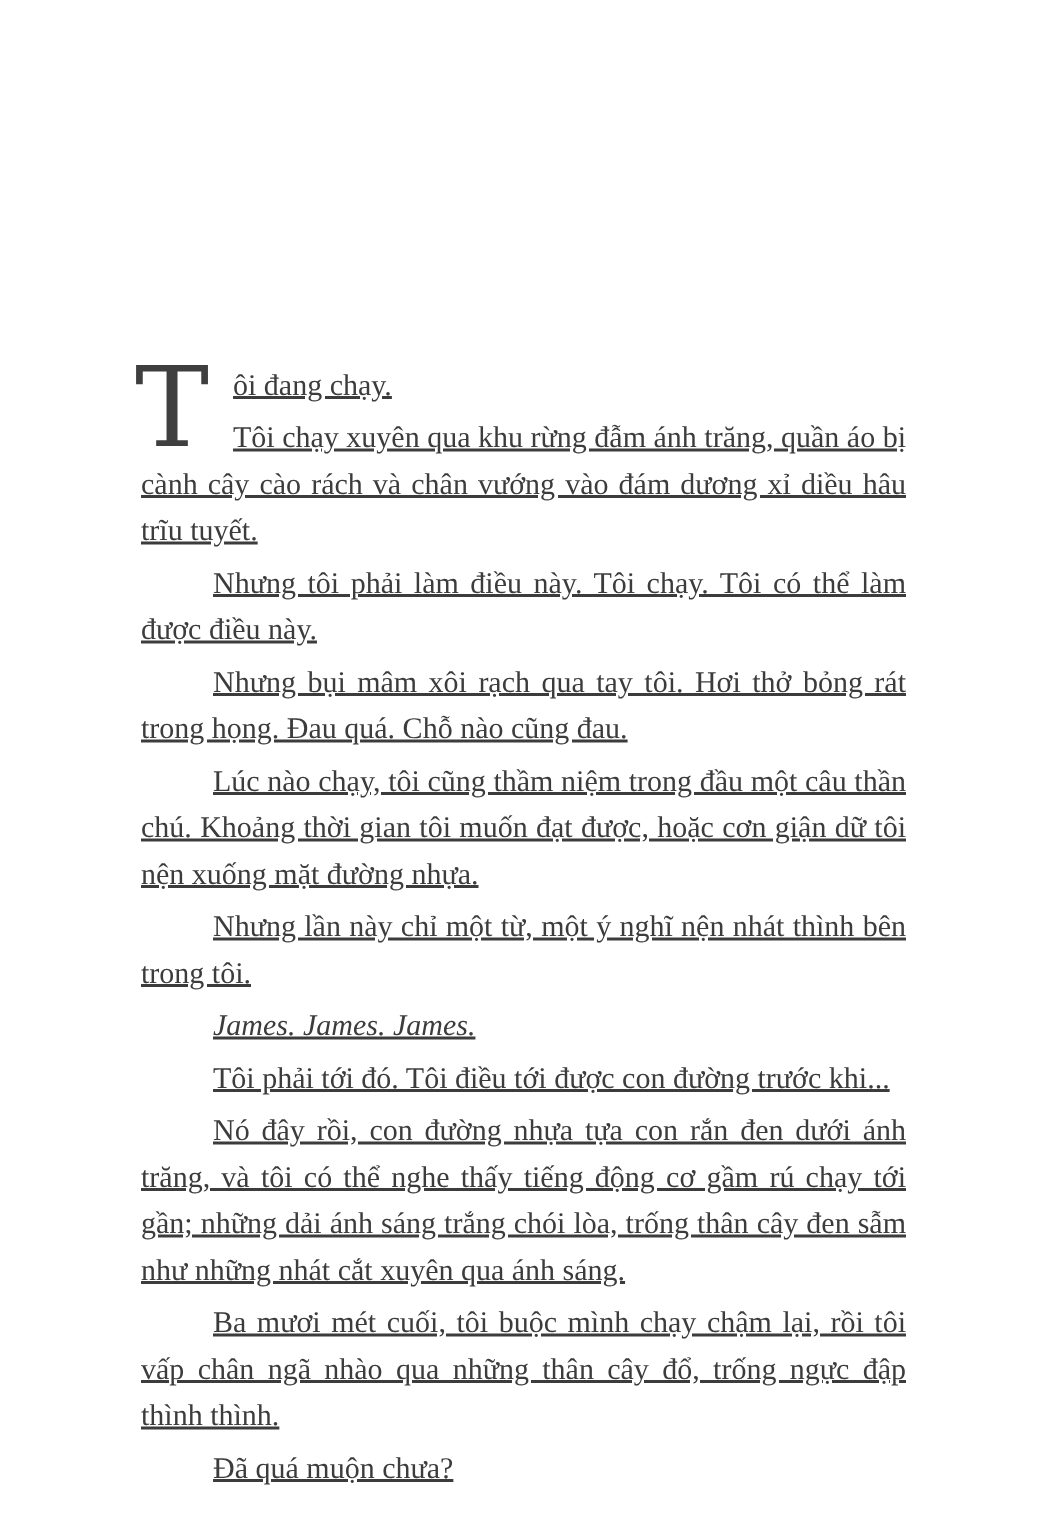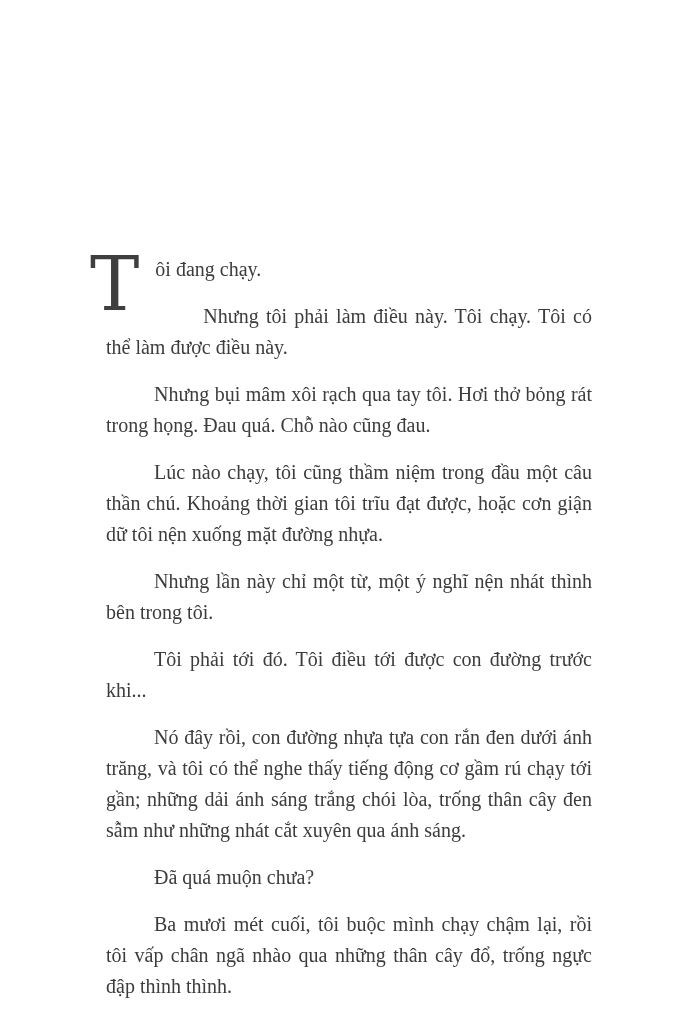--- a/index.html
+++ b/index.html
@@ -19,23 +19,24 @@
   .text-block {
     position: absolute;
     top: 238px;
     left: 90px;
     width: 518px;
     font-size: 20px;
     line-height: 31px;
     text-align: justify;
   }
   .text-block p {
-    margin: 16px;
+    margin: 4px;
     padding: 0;
     text-indent: 48px;
+    text-decoration: underline;
   }
   .opening p {
     text-indent: 0;
   }
   .dropcap {
     float: left;
     font-family: "DejaVu Serif", serif;
     font-size: 74px;
     line-height: 56px;
     height: 60px;
@@ -49,33 +50,35 @@
 </style>
 </head>
 <body>
 
 <div class="page">
   <div class="text-block">
 
     <div class="opening">
       <span class="dropcap">T</span>
       <p>ôi đang chạy.</p>
+      <p>Tôi chạy xuyên qua khu rừng đẫm ánh trăng, quần áo bị cành cây cào rách và chân vướng vào đám dương xỉ diều hâu trĩu tuyết.</p>
     </div>
 
     <p>Nhưng tôi phải làm điều này. Tôi chạy. Tôi có thể làm được điều này.</p>
 
     <p>Nhưng bụi mâm xôi rạch qua tay tôi. Hơi thở bỏng rát trong họng. Đau quá. Chỗ nào cũng đau.</p>
 
-    <p>Lúc nào chạy, tôi cũng thầm niệm trong đầu một câu thần chú. Khoảng thời gian tôi trĩu đạt được, hoặc cơn giận dữ tôi nện xuống mặt đường nhựa.</p>
+    <p>Lúc nào chạy, tôi cũng thầm niệm trong đầu một câu thần chú. Khoảng thời gian tôi muốn đạt được, hoặc cơn giận dữ tôi nện xuống mặt đường nhựa.</p>
 
     <p>Nhưng lần này chỉ một từ, một ý nghĩ nện nhát thình bên trong tôi.</p>
 
+    <p class="italic">James. James. James.</p>
 
     <p>Tôi phải tới đó. Tôi điều tới được con đường trước khi...</p>
 
     <p>Nó đây rồi, con đường nhựa tựa con rắn đen dưới ánh trăng, và tôi có thể nghe thấy tiếng động cơ gầm rú chạy tới gần; những dải ánh sáng trắng chói lòa, trống thân cây đen sẫm như những nhát cắt xuyên qua ánh sáng.</p>
 
+    <p>Ba mươi mét cuối, tôi buộc mình chạy chậm lại, rồi tôi vấp chân ngã nhào qua những thân cây đổ, trống ngực đập thình thình.</p>
+
     <p>Đã quá muộn chưa?</p>
-
-    <p>Ba mươi mét cuối, tôi buộc mình chạy chậm lại, rồi tôi vấp chân ngã nhào qua những thân cây đổ, trống ngực đập thình thình.</p>
 
   </div>
 </div>
 
 </body></html>

